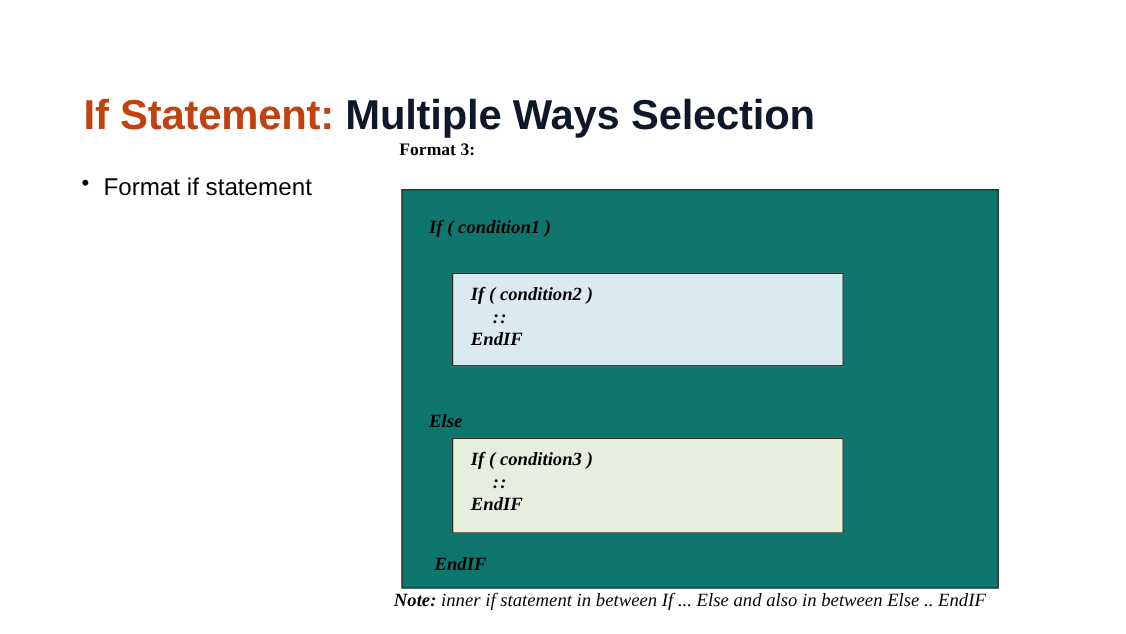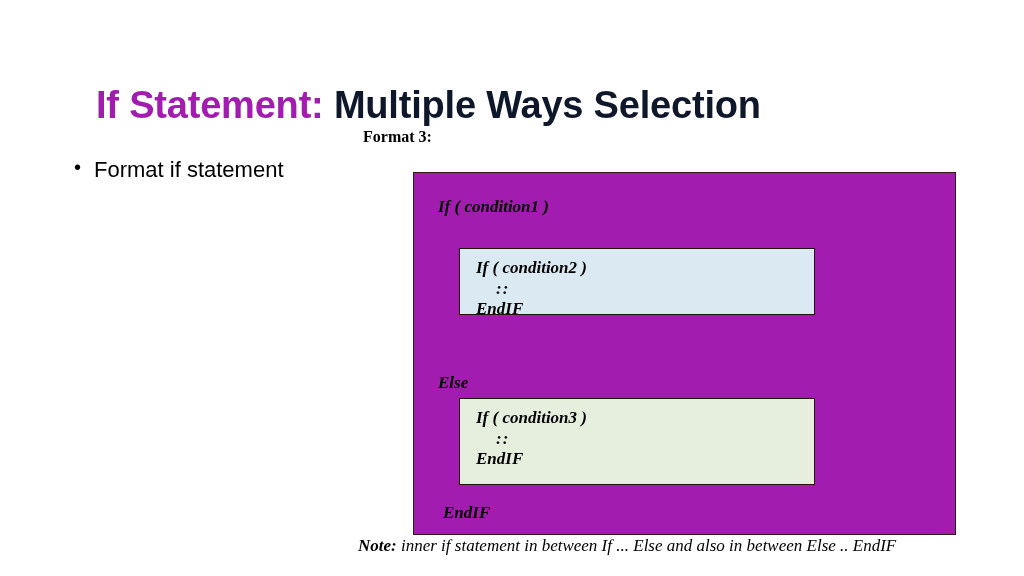--- a/index.html
+++ b/index.html
@@ -98,21 +98,21 @@
   
   .nested-box {
     position: absolute;
     box-sizing: border-box;
     border: 1.5px solid #20160d;
   }
   .nested-box-if {
     left: 45px;
     top: 75px;
     width: 356px;
-    height: 67px;
+    height: 85px;
     background: #dbeaf2;
   }
   .nested-box-else {
     left: 45px;
     top: 225px;
     width: 356px;
     height: 87px;
     background: #e6eede;
   }
   .nested-line {
@@ -146,29 +146,29 @@
     font-style: italic;
   }
   .note-body {
     font-weight: normal;
     font-style: italic;
   }
 </style>
 </head>
 <body>
 
-<h1 class="slide-title"><span class="title-part-main" style="color: #a21caf; margin-left: 20px;">If Statement: </span><span class="title-part-accent" style="color: #0f172a;">Multiple Ways Selection</span></h1>
+<h1 class="slide-title"><span class="title-part-main" style="color: #c2410c;">If Statement: </span><span class="title-part-accent" style="color: #0f172a;">Multiple Ways Selection</span></h1>
 
 <div class="bullet-list">
   <div class="bullet-item">Format if statement</div>
 </div>
 
 <div class="format-caption">Format 3:</div>
 
-<div class="outer-box" style="background: #a21caf; border-color: rgb(43, 29, 18); margin-left: 48px;">
+<div class="outer-box" style="background: #0f766e; border-color: rgb(43, 29, 18);">
 
   <div class="code-line outer-if">If ( condition1 )</div>
 
   <div class="nested-box nested-box-if" style="background: rgb(219, 234, 242); border-color: rgb(32, 22, 13);">
     <div class="nested-line nested-line-1">If ( condition2 )</div>
     <div class="nested-line nested-line-2">::</div>
     <div class="nested-line nested-line-3">EndIF</div>
   </div>
 
   <div class="code-line outer-else">Else</div>

